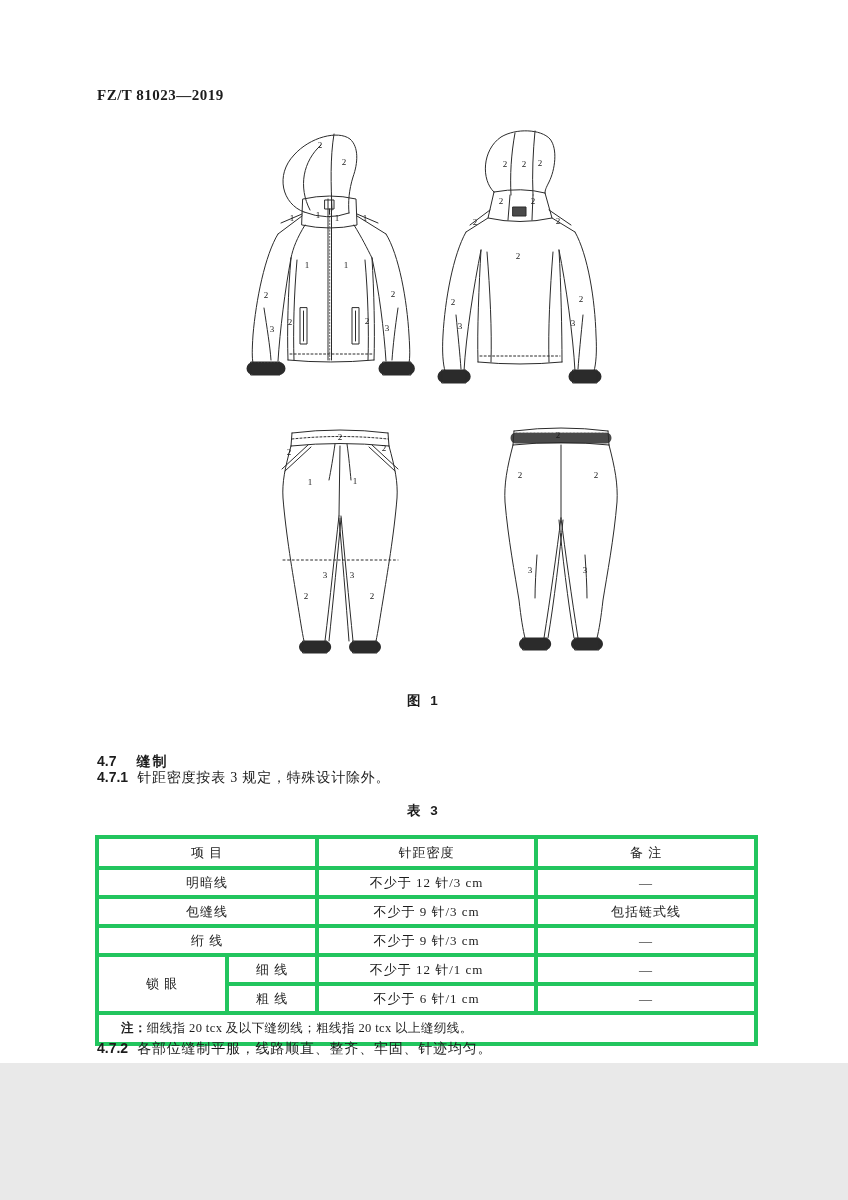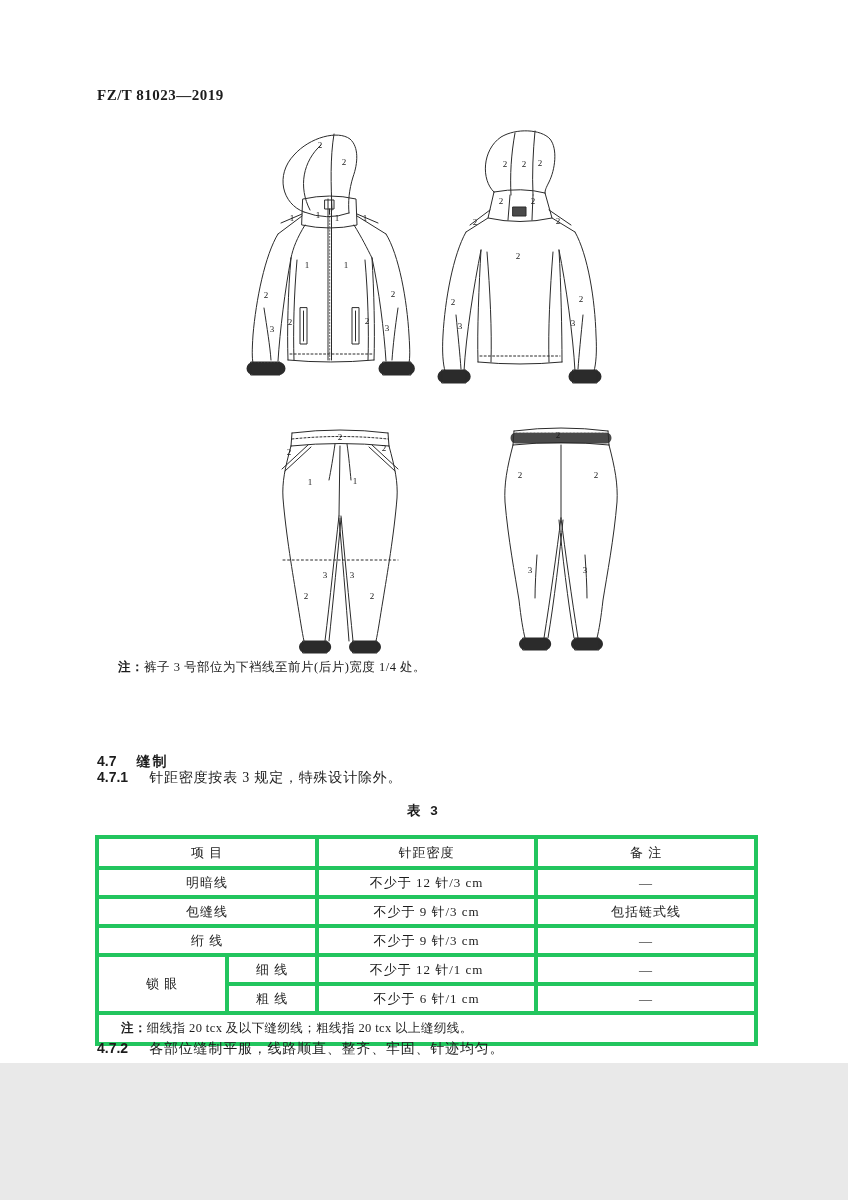--- a/index.html
+++ b/index.html
@@ -21,21 +21,21 @@
   }
   .fig-note b,.tbl-note b{font-weight:bold;}
   .fig-caption{
     position:absolute;left:0;top:692px;width:848px;text-align:center;
     font-family:"Liberation Sans","DejaVu Sans",sans-serif;
     font-size:13.5px;font-weight:bold;letter-spacing:3px;
   }
   .clause{position:absolute;left:97px;font-size:14px;letter-spacing:.8px;white-space:nowrap;}
   .clause .cnum{
     font-family:"Liberation Sans","DejaVu Sans",sans-serif;
-    font-weight:bold;margin-right:21px;letter-spacing:0;
+    font-weight:bold;margin-right:9px;letter-spacing:0;
   }
   .clause.head{font-family:"Liberation Sans","DejaVu Sans",sans-serif;font-weight:bold;letter-spacing:2px;margin-top:16px;}
   .clause.head .cnum{margin-right:20px;}
   .tbl-caption{
     position:absolute;left:0;top:802px;width:848px;text-align:center;
     font-family:"Liberation Sans","DejaVu Sans",sans-serif;
     font-size:13.5px;font-weight:bold;letter-spacing:3px;
   }
   table.spec{
     position:absolute;left:95px;top:835px;width:659px;
@@ -232,24 +232,22 @@
       <line x1="95" y1="224" x2="115" y2="224" stroke-width="12" stroke-dasharray="1,2.2"></line>
       <path d="M 93,218 L 117,218 L 117,230 L 93,230 Z"></path>
     </g>
   <text x="76" y="18" class="fig-num">2</text>
       <text x="38" y="58" class="fig-num">2</text>
       <text x="114" y="58" class="fig-num">2</text>
       <text x="48" y="153" class="fig-num">3</text>
       <text x="103" y="153" class="fig-num">3</text>
     </svg>
 
-  <div class="fig-note">
-    <b>注：</b><span>裤子 3 号部位为下裆线至前片(后片)宽度 1/4 处。</span>
-  </div>
-
+
+  <div class="fig-caption">图 1</div>
 
   <div class="clause head" style="top:737px">
     <span class="cnum">4.7</span><span>缝制</span>
   </div>
 
   <div class="clause" style="top:769px">
     <span class="cnum">4.7.1</span><span>针距密度按表 3 规定，特殊设计除外。</span>
   </div>
 
   <div class="tbl-caption">表 3</div>

